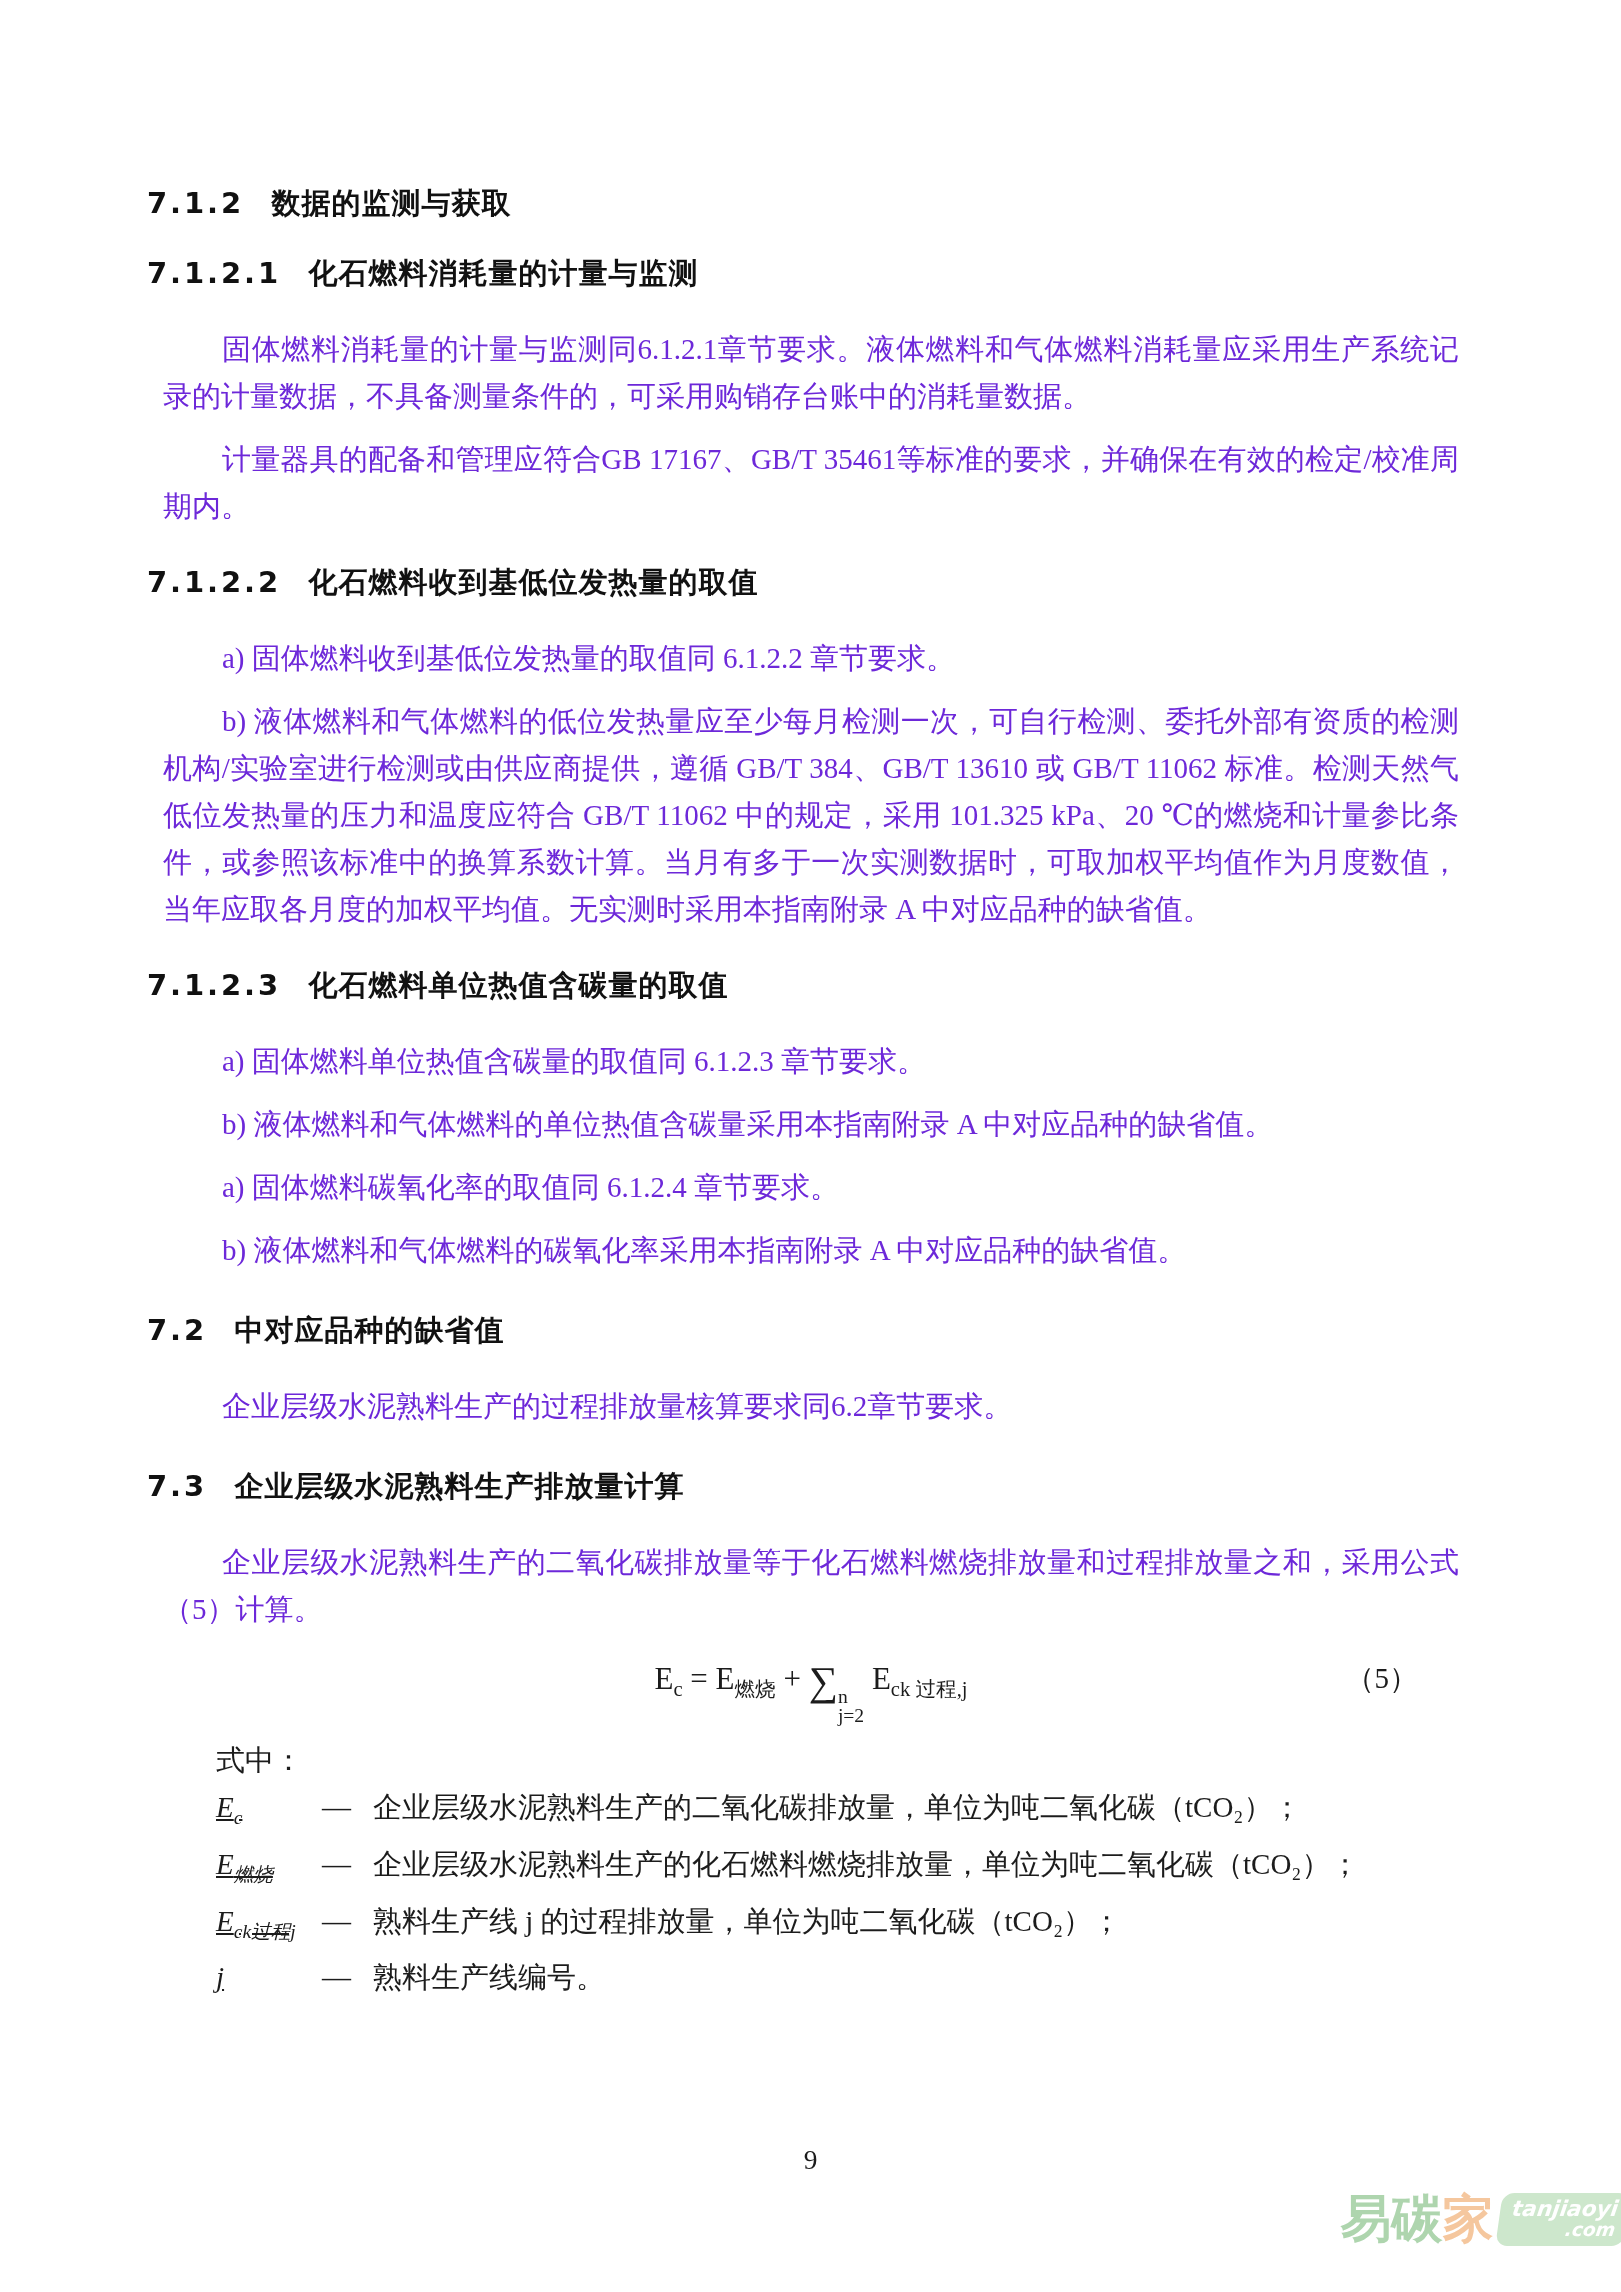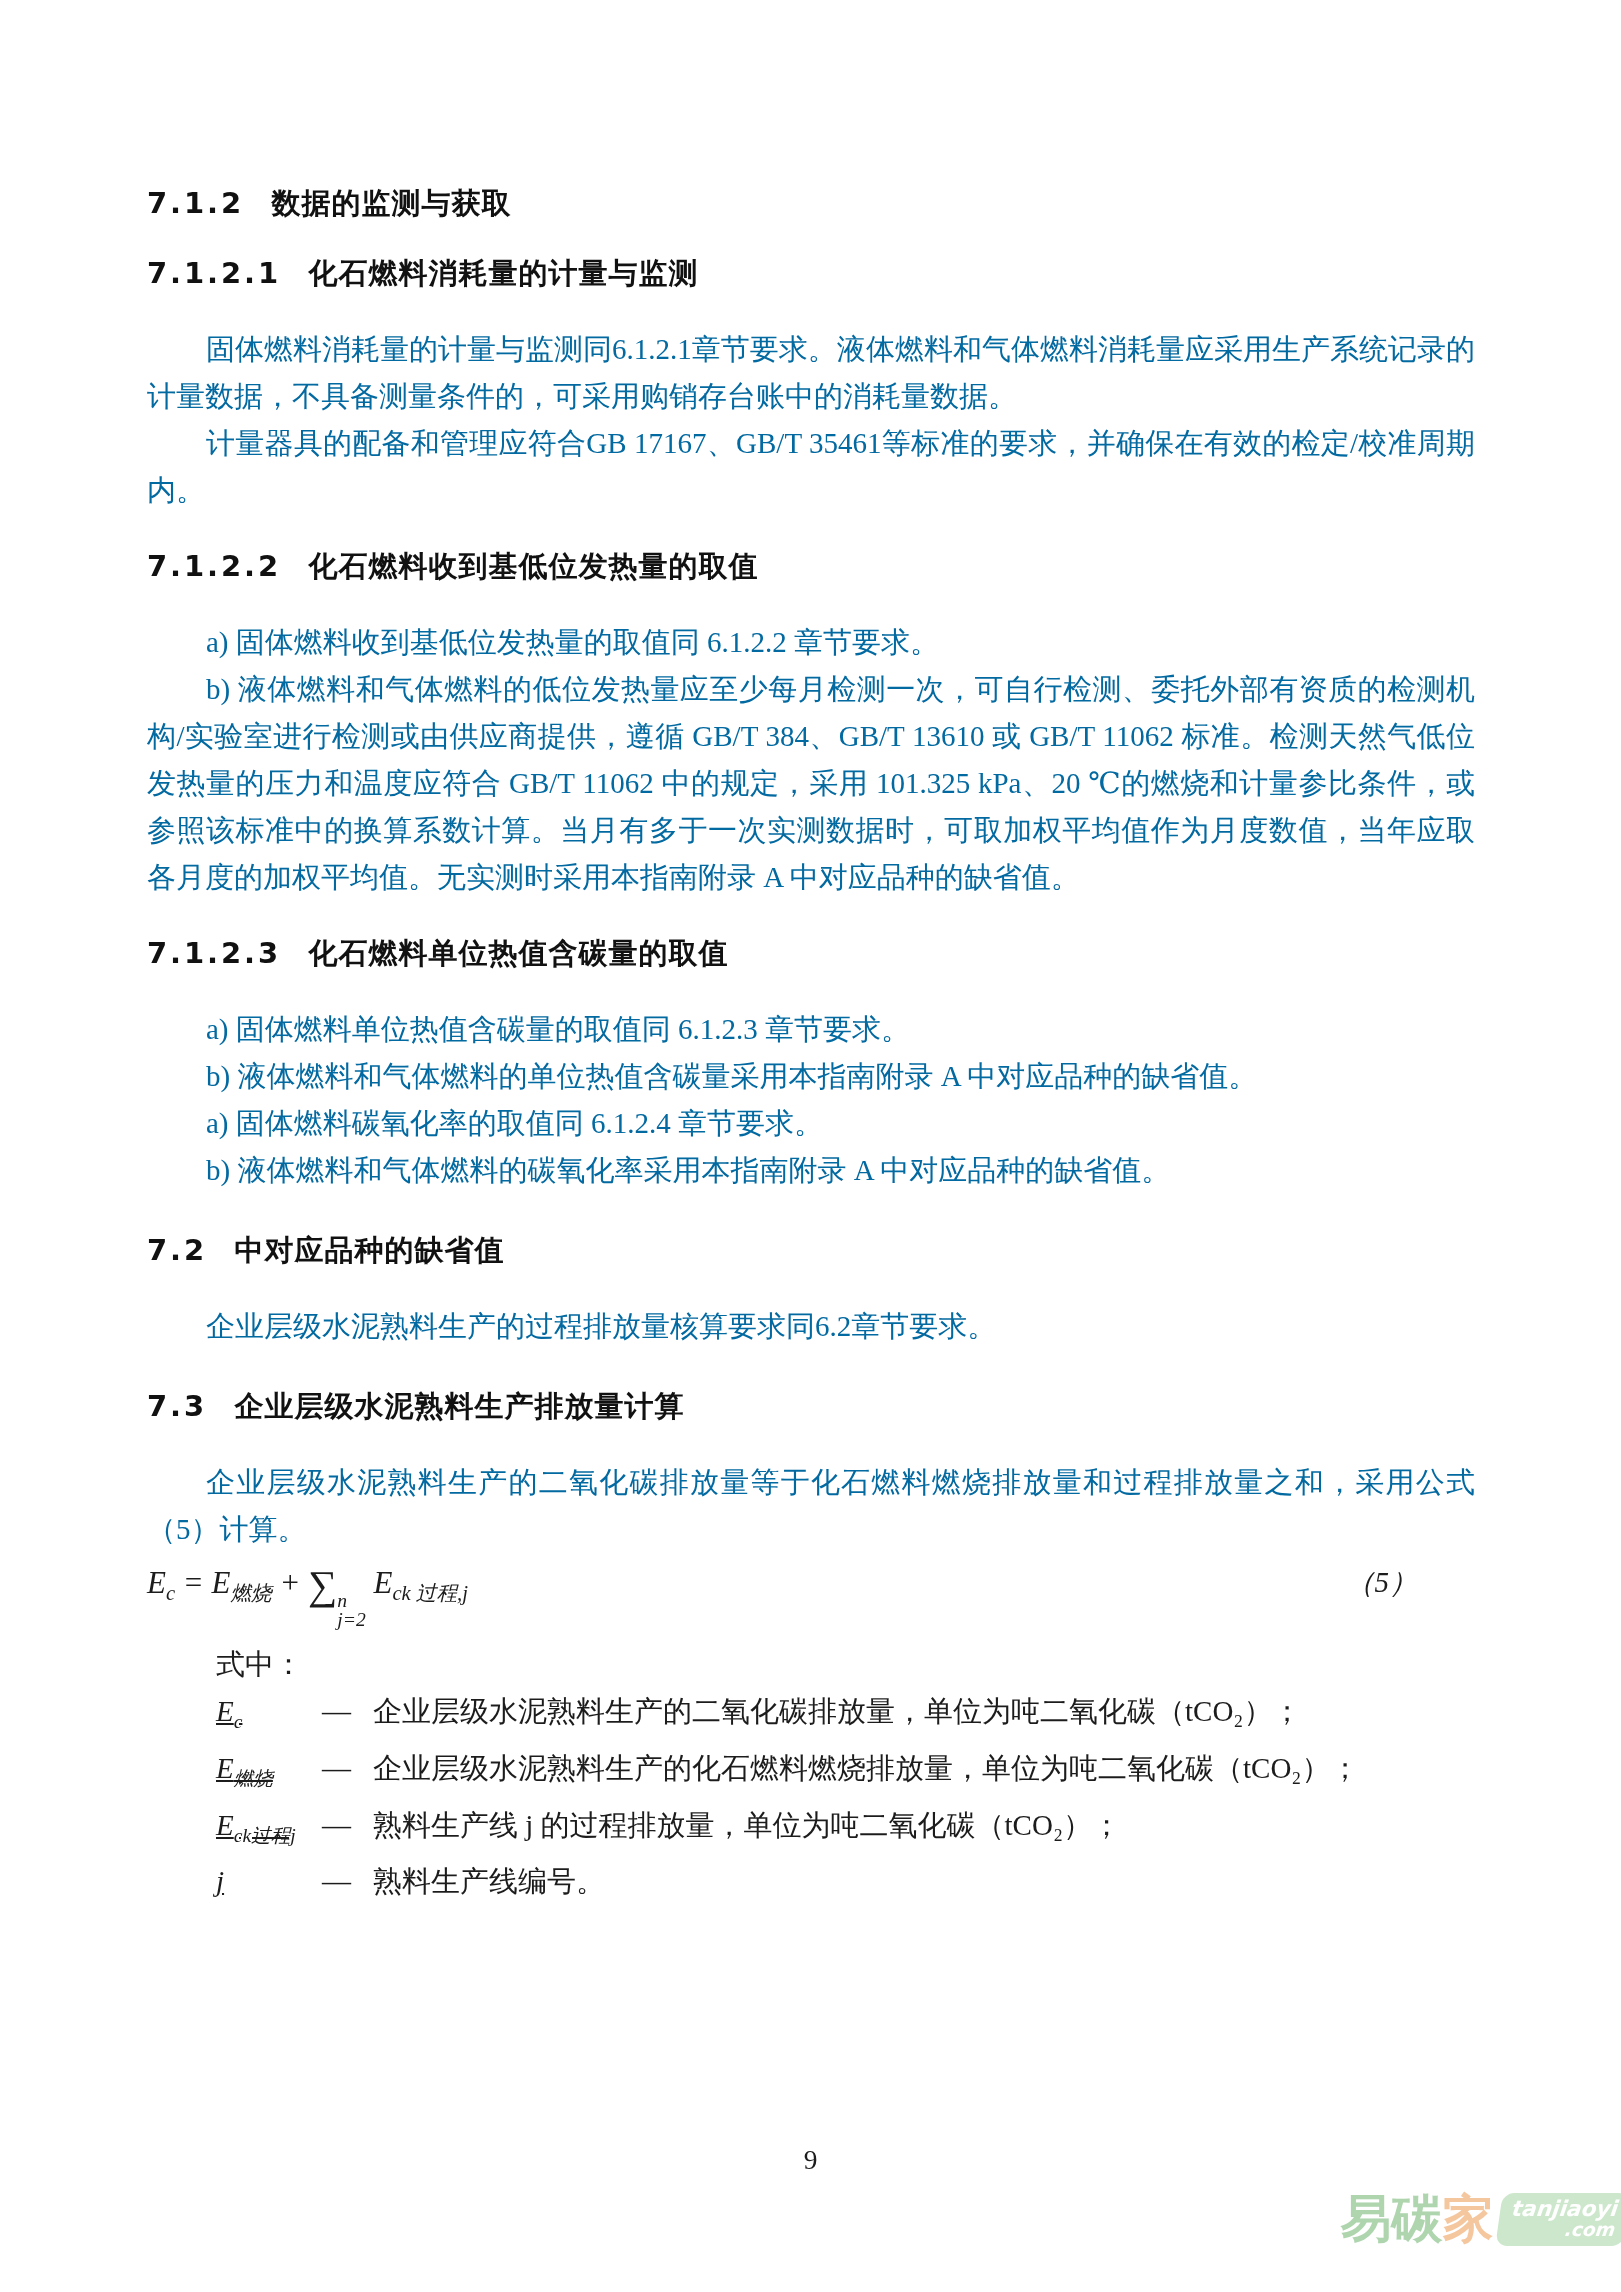--- a/index.html
+++ b/index.html
@@ -27,34 +27,34 @@
     letter-spacing:1px;
     color:#111;
   }
   .h .num{margin-right:27.4px;letter-spacing:2.9px;}
   .h.first{margin-top:0;}
   .h.lvl2{margin-top:39px;}
   
   .p{
     font-size:29px;
     line-height:47px;
-    margin:0;
+    margin:16px;
     text-align:justify;
     text-justify:inter-ideograph;
-    color:#0369a1;
+    color:#6d28d9;
   }
   .indent{text-indent:59px;}
   
   .formula-row{
     position:relative;
     margin-top:0;
     height:59px;
     line-height:59px;
+    text-align:center;
     font-size:31px;
-    font-style:italic;
   }
   .formula-row sub{font-size:20.6px;}
   .formula-row .sigma{font-size:41px;vertical-align:-5.9px;}
   .ss{
     display:inline-flex;
     flex-direction:column;
     align-items:flex-start;
     font-size:19.6px;
     line-height:1.0;
     vertical-align:-13.7px;

